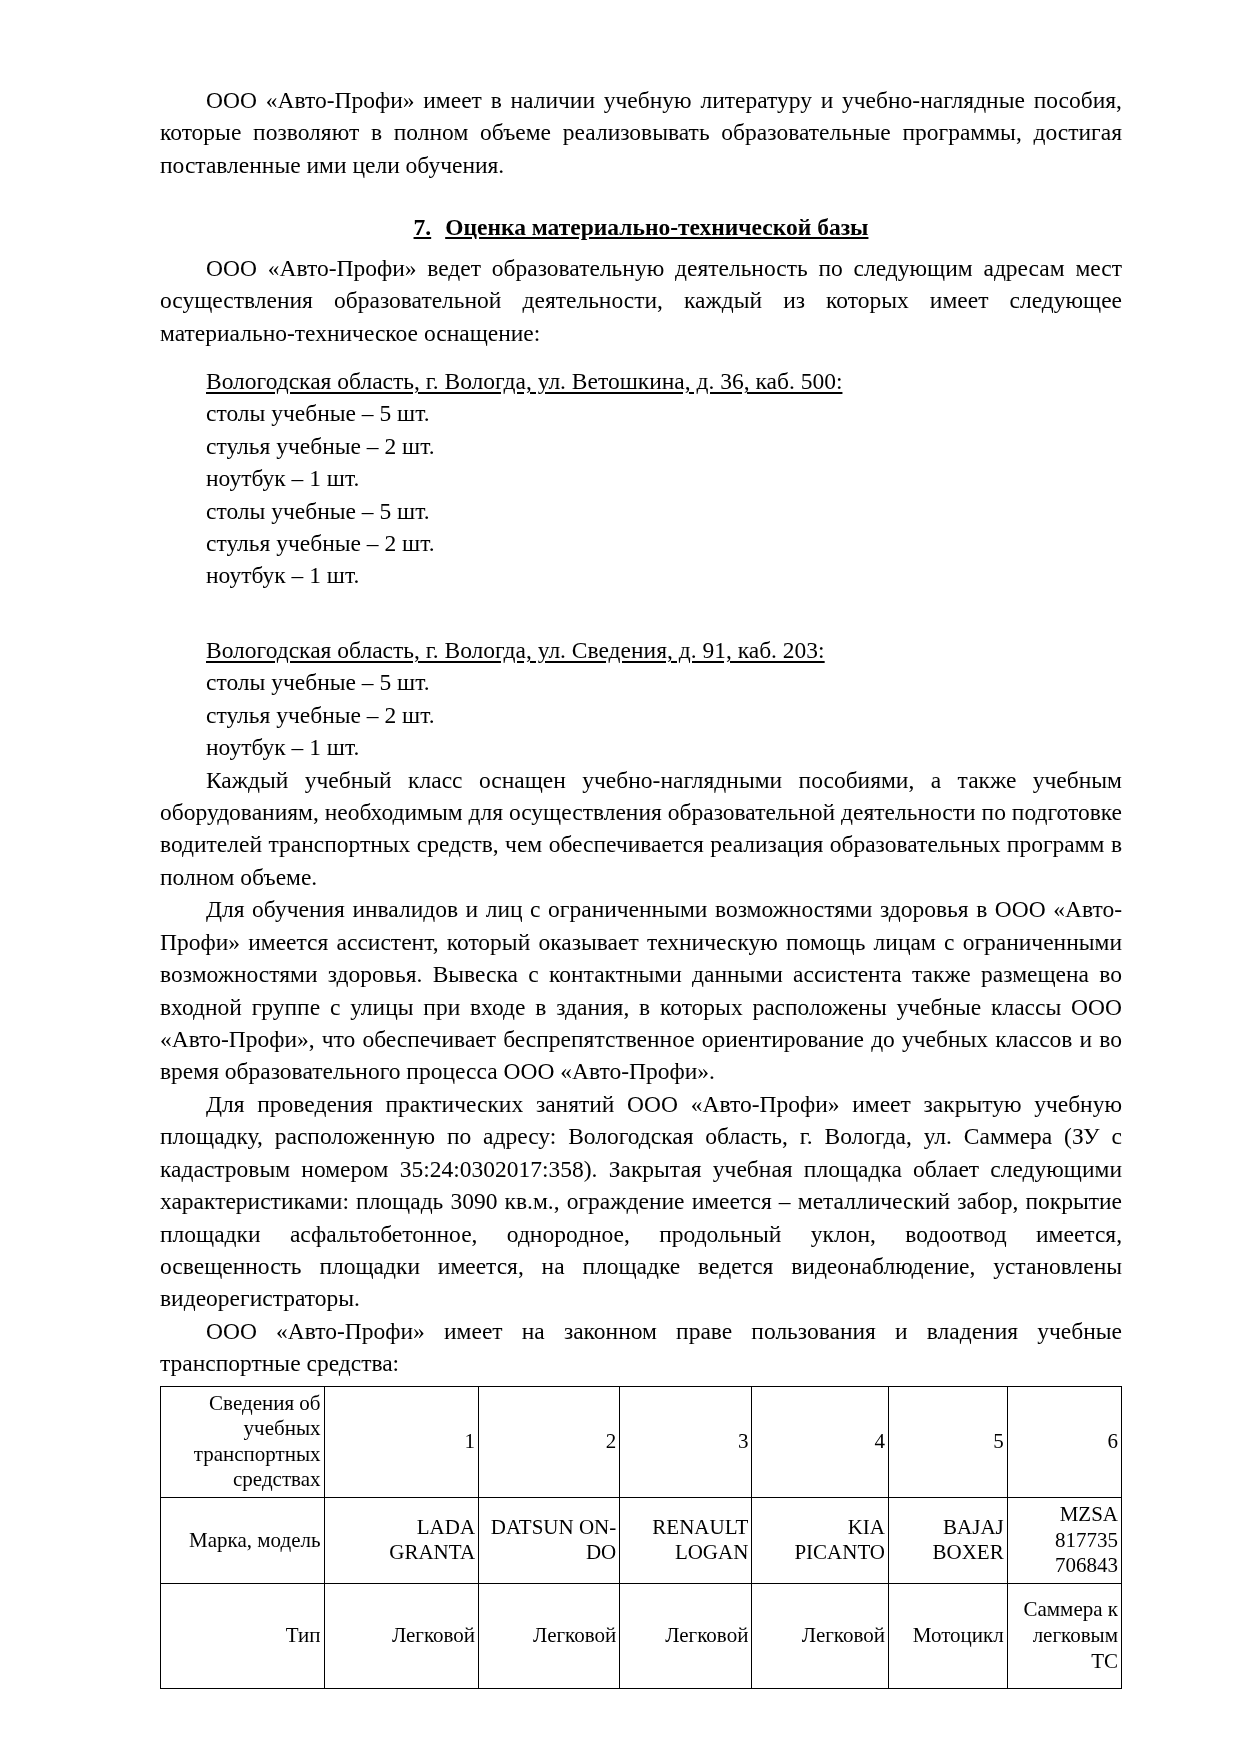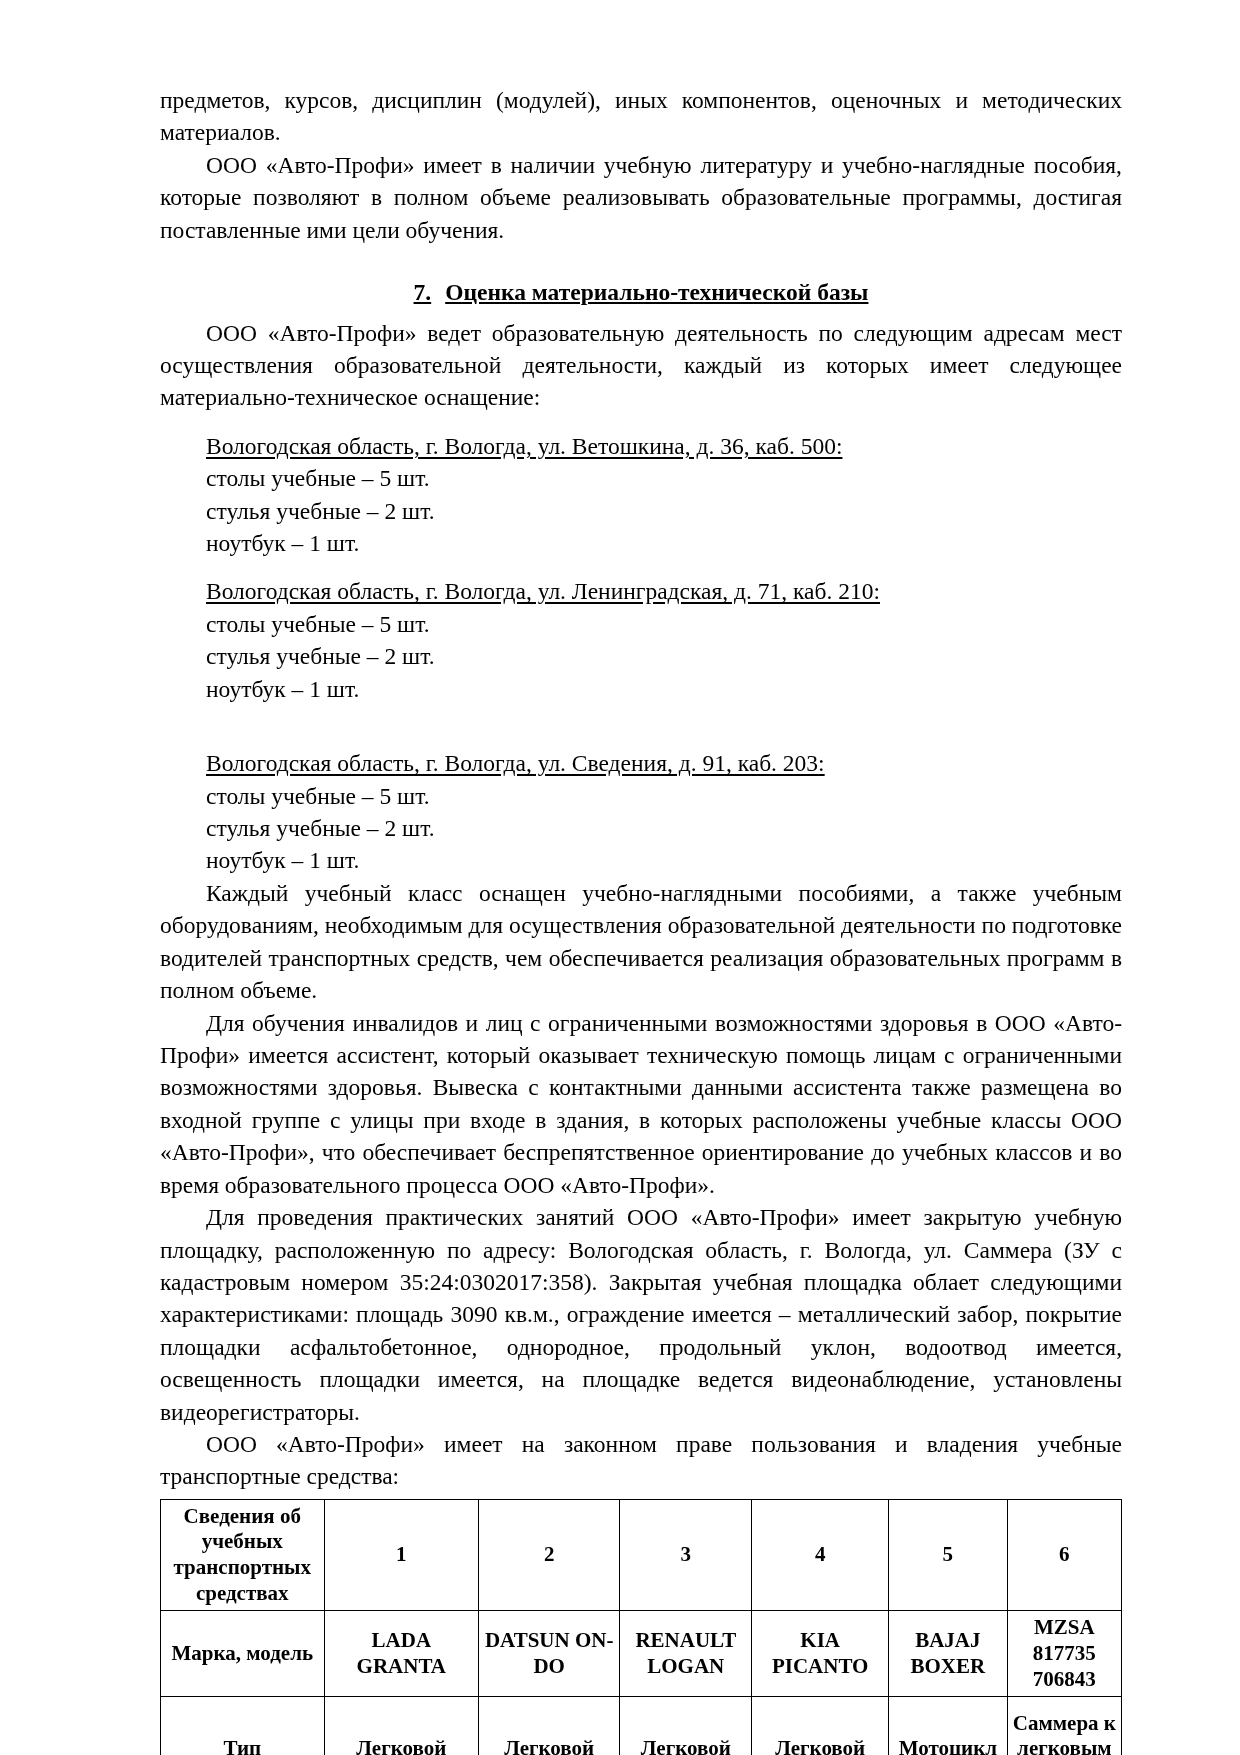--- a/index.html
+++ b/index.html
@@ -58,58 +58,55 @@
     height: 26px;
   }
   table.vehicles {
     border-collapse: collapse;
     width: 100%;
     margin-top: 6px;
     table-layout: fixed;
   }
   table.vehicles td {
     border: 1.5px solid #000;
-    text-align: center;
+    text-align: right;
     vertical-align: middle;
     font-size: 21px;
     line-height: 1.22;
     padding: 4px 3px;
-    font-weight: bold;
   }
   td.c0 { width: 17.5%; }
   td.c1 { width: 16.5%; }
   td.c2 { width: 15%; }
   td.c3 { width: 14%; }
   td.c4 { width: 14.5%; }
   td.c5 { width: 12.5%; }
   td.c6 { width: 12%; }
   .row-head td { height: 98px; }
   .row-brand td { height: 64px; }
   .row-type td { height: 96px; vertical-align: top; padding-top: 8px; }
 </style>
 </head>
 <body>
 
 <div class="page">
 
-  <p class="noindent">предметов, курсов, дисциплин (модулей), иных компонентов, оценочных и методических материалов.</p>
   <p class="indent">ООО «Авто-Профи» имеет в наличии учебную литературу и учебно-наглядные пособия, которые позволяют в полном объеме реализовывать образовательные программы, достигая поставленные ими цели обучения.</p>
 
   <div class="heading">
     <span class="num">7.</span><span>Оценка материально-технической базы</span>
   </div>
 
   <p class="indent">ООО «Авто-Профи» ведет образовательную деятельность по следующим адресам мест осуществления образовательной деятельности, каждый из которых имеет следующее материально-техническое оснащение:</p>
 
   <p class="addr">Вологодская область, г. Вологда, ул. Ветошкина, д. 36, каб. 500:</p>
   <p class="item">столы учебные – 5 шт.</p>
   <p class="item">стулья учебные – 2 шт.</p>
   <p class="item">ноутбук – 1 шт.</p>
 
-  <p class="addr">Вологодская область, г. Вологда, ул. Ленинградская, д. 71, каб. 210:</p>
   <p class="item">столы учебные – 5 шт.</p>
   <p class="item">стулья учебные – 2 шт.</p>
   <p class="item">ноутбук – 1 шт.</p>
 
   <div class="gap"></div>
 
   <p class="addr">Вологодская область, г. Вологда, ул. Сведения, д. 91, каб. 203:</p>
   <p class="item">столы учебные – 5 шт.</p>
   <p class="item">стулья учебные – 2 шт.</p>
   <p class="item">ноутбук – 1 шт.</p>

